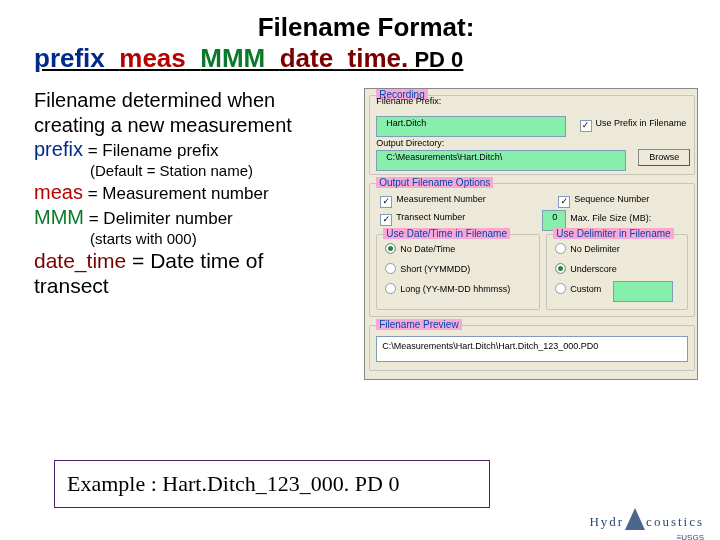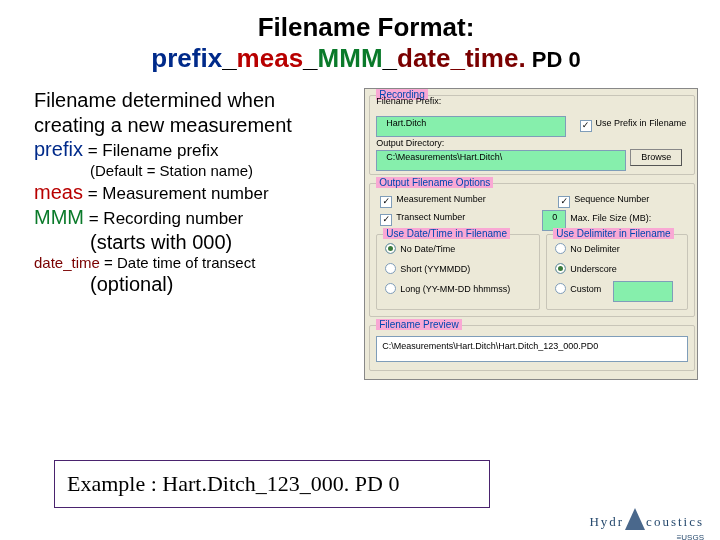--- a/index.html
+++ b/index.html
@@ -1,28 +1,28 @@
 <!DOCTYPE html>
 <html><head>
 <meta charset="utf-8">
 <style>
   html,body{margin:0;padding:0;width:720px;height:540px;font-family:Arial,Helvetica,sans-serif;background:#fff;color:#000;overflow:hidden}
   .slide{position:relative;width:720px;height:540px;box-sizing:border-box;padding:12px 22px 0 34px}
   .title{font-size:26px;font-weight:bold;text-align:center;line-height:1.05;margin-top:2px}
-  .fmt{font-size:26px;font-weight:bold;text-align:center;margin-top:2px;margin-bottom:14px}
+  .fmt{font-size:26px;font-weight:bold;text-decoration:underline;margin-top:2px;margin-bottom:14px}
   .c-blue{color:#002a8a}
   .c-red{color:#b80000}
   .c-green{color:#0a7a2a}
   .c-dkred{color:#7a0000}
   .c-black{color:#000}
   .body{display:flex;gap:24px}
   .left{width:310px;font-size:17px;line-height:1.22}
   .left .big{font-size:20px}
   .left .ind{padding-left:56px;font-size:15px}
-  .left .ind2{padding-left:56px;font-size:20px}
+  .left .ind2{padding-left:56px;font-size:15px}
   .screenshot{width:336px;height:290px;background:#ece9d8;border:1px solid #888;font-size:10px;color:#000;position:relative;font-family:Tahoma,Arial,sans-serif}
   .grp{position:absolute;border:1px solid #c8c5b8;border-radius:2px;box-sizing:border-box}
   .grp .lbl{position:absolute;top:-7px;left:6px;background:#f9a8d4;padding:0 3px;color:#0046b0}
   .field{position:absolute;background:#86efac;border:1px solid #7f9db9;height:21px;box-sizing:border-box;padding:1px 9px;font-size:9px;overflow:hidden}
   .btn{position:absolute;background:#ece9d8;border:1px solid #888;border-right-color:#555;border-bottom-color:#555;height:17px;box-sizing:border-box;font-size:9px;text-align:center;line-height:14px}
   .cb,.rb{position:absolute;font-size:9px;line-height:11px}
   .cb::before{content:"";display:inline-block;width:10px;height:10px;background:#fff;border:1px solid #7f9db9;margin-right:4px;vertical-align:-2px}
   .cb.checked::before{content:"✓";font-size:9px;line-height:9px;text-align:center;color:#000}
   .rb::before{content:"";display:inline-block;width:9px;height:9px;background:#fff;border:1px solid #7f9db9;border-radius:50%;margin-right:4px;vertical-align:-2px}
   .rb.checked::before{box-shadow:inset 0 0 0 2px #fff;background:#3a7a3a}
@@ -42,35 +42,34 @@
     <span class="c-blue">prefix</span><span class="c-black">_</span><span class="c-red">meas</span><span class="c-black">_</span><span class="c-green">MMM</span><span class="c-black">_</span><span class="c-dkred">date_time.</span><span class="c-black" style="font-size:22px"> PD 0</span>
   </div>
 
   <div class="body">
     <div class="left">
       <div class="big">Filename determined when</div>
       <div class="big">creating a new measurement</div>
       <div><span class="c-blue big">prefix</span><span> = Filename prefix</span></div>
       <div class="ind">(Default = Station name)</div>
       <div><span class="c-red big">meas</span><span>  = Measurement number</span></div>
-      <div><span class="c-green big">MMM</span><span> = Recording number</span></div>
+      <div><span class="c-green big">MMM</span><span> = Delimiter number</span></div>
       <div class="ind2">(starts with 000)</div>
-      <div style="font-size:15px"><span class="c-dkred">date_time</span><span> = Date time of    transect</span></div>
-      <div class="ind2">(optional)</div>
+      <div style="font-size:21px"><span class="c-dkred">date_time</span><span> = Date time of    transect</span></div>
     </div>
 
     <div class="screenshot">
       <div class="grp" style="left:4px;top:6px;width:326px;height:80px">
         <span class="lbl">Recording</span>
         <span class="txt" style="left:6px;top:0">Filename Prefix:</span>
         <div class="field" style="left:6px;top:20px;width:190px">Hart.Ditch</div>
         <span class="cb checked" style="right:8px;top:22px">Use Prefix in Filename</span>
         <span class="txt" style="left:6px;top:42px">Output Directory:</span>
         <div class="field" style="left:6px;top:54px;width:250px">C:\Measurements\Hart.Ditch\</div>
-        <div class="btn" style="right:12px;top:53px;width:52px">Browse</div>
+        <div class="btn" style="right:4px;top:53px;width:52px">Browse</div>
       </div>
 
       <div class="grp" style="left:4px;top:94px;width:326px;height:134px">
         <span class="lbl">Output Filename Options</span>
         <span class="cb checked" style="left:10px;top:10px">Measurement Number</span>
         <span class="cb checked" style="left:188px;top:10px">Sequence Number</span>
         <span class="cb checked" style="left:10px;top:28px">Transect Number</span>
         <span class="txt" style="left:200px;top:29px">Max. File Size (MB):</span>
         <div class="field" style="left:172px;top:26px;width:24px;text-align:left">0</div>
 

